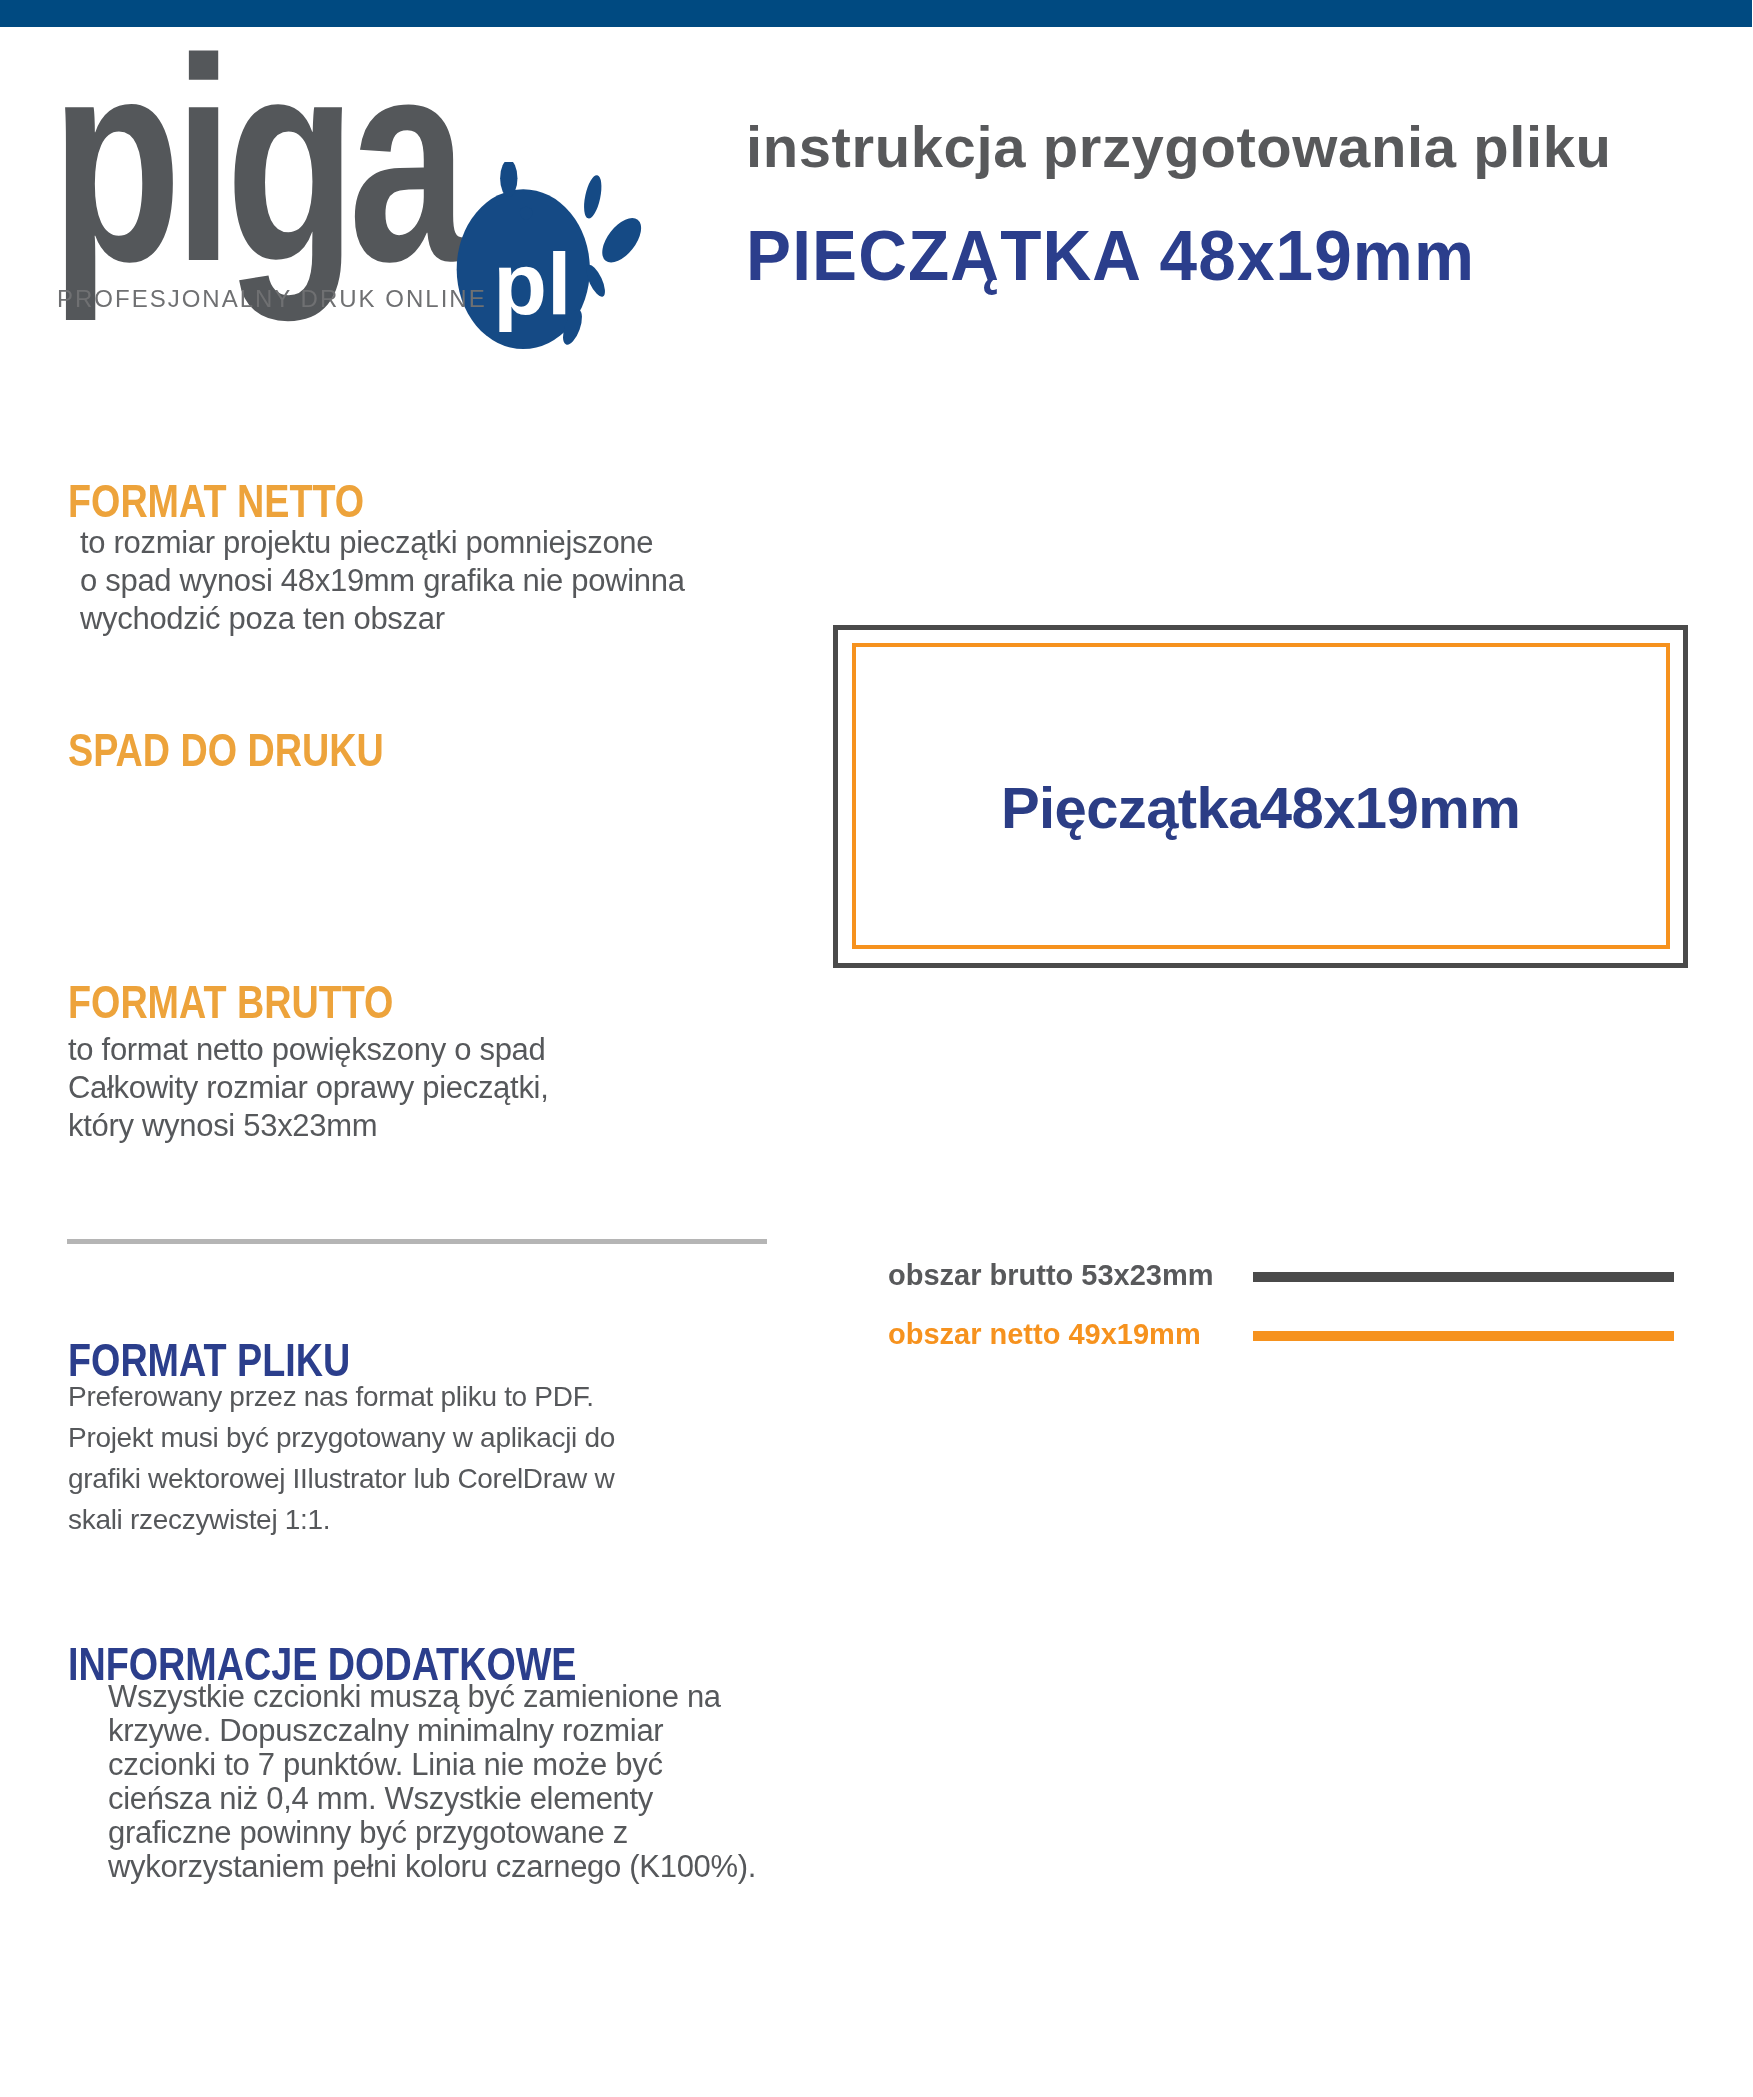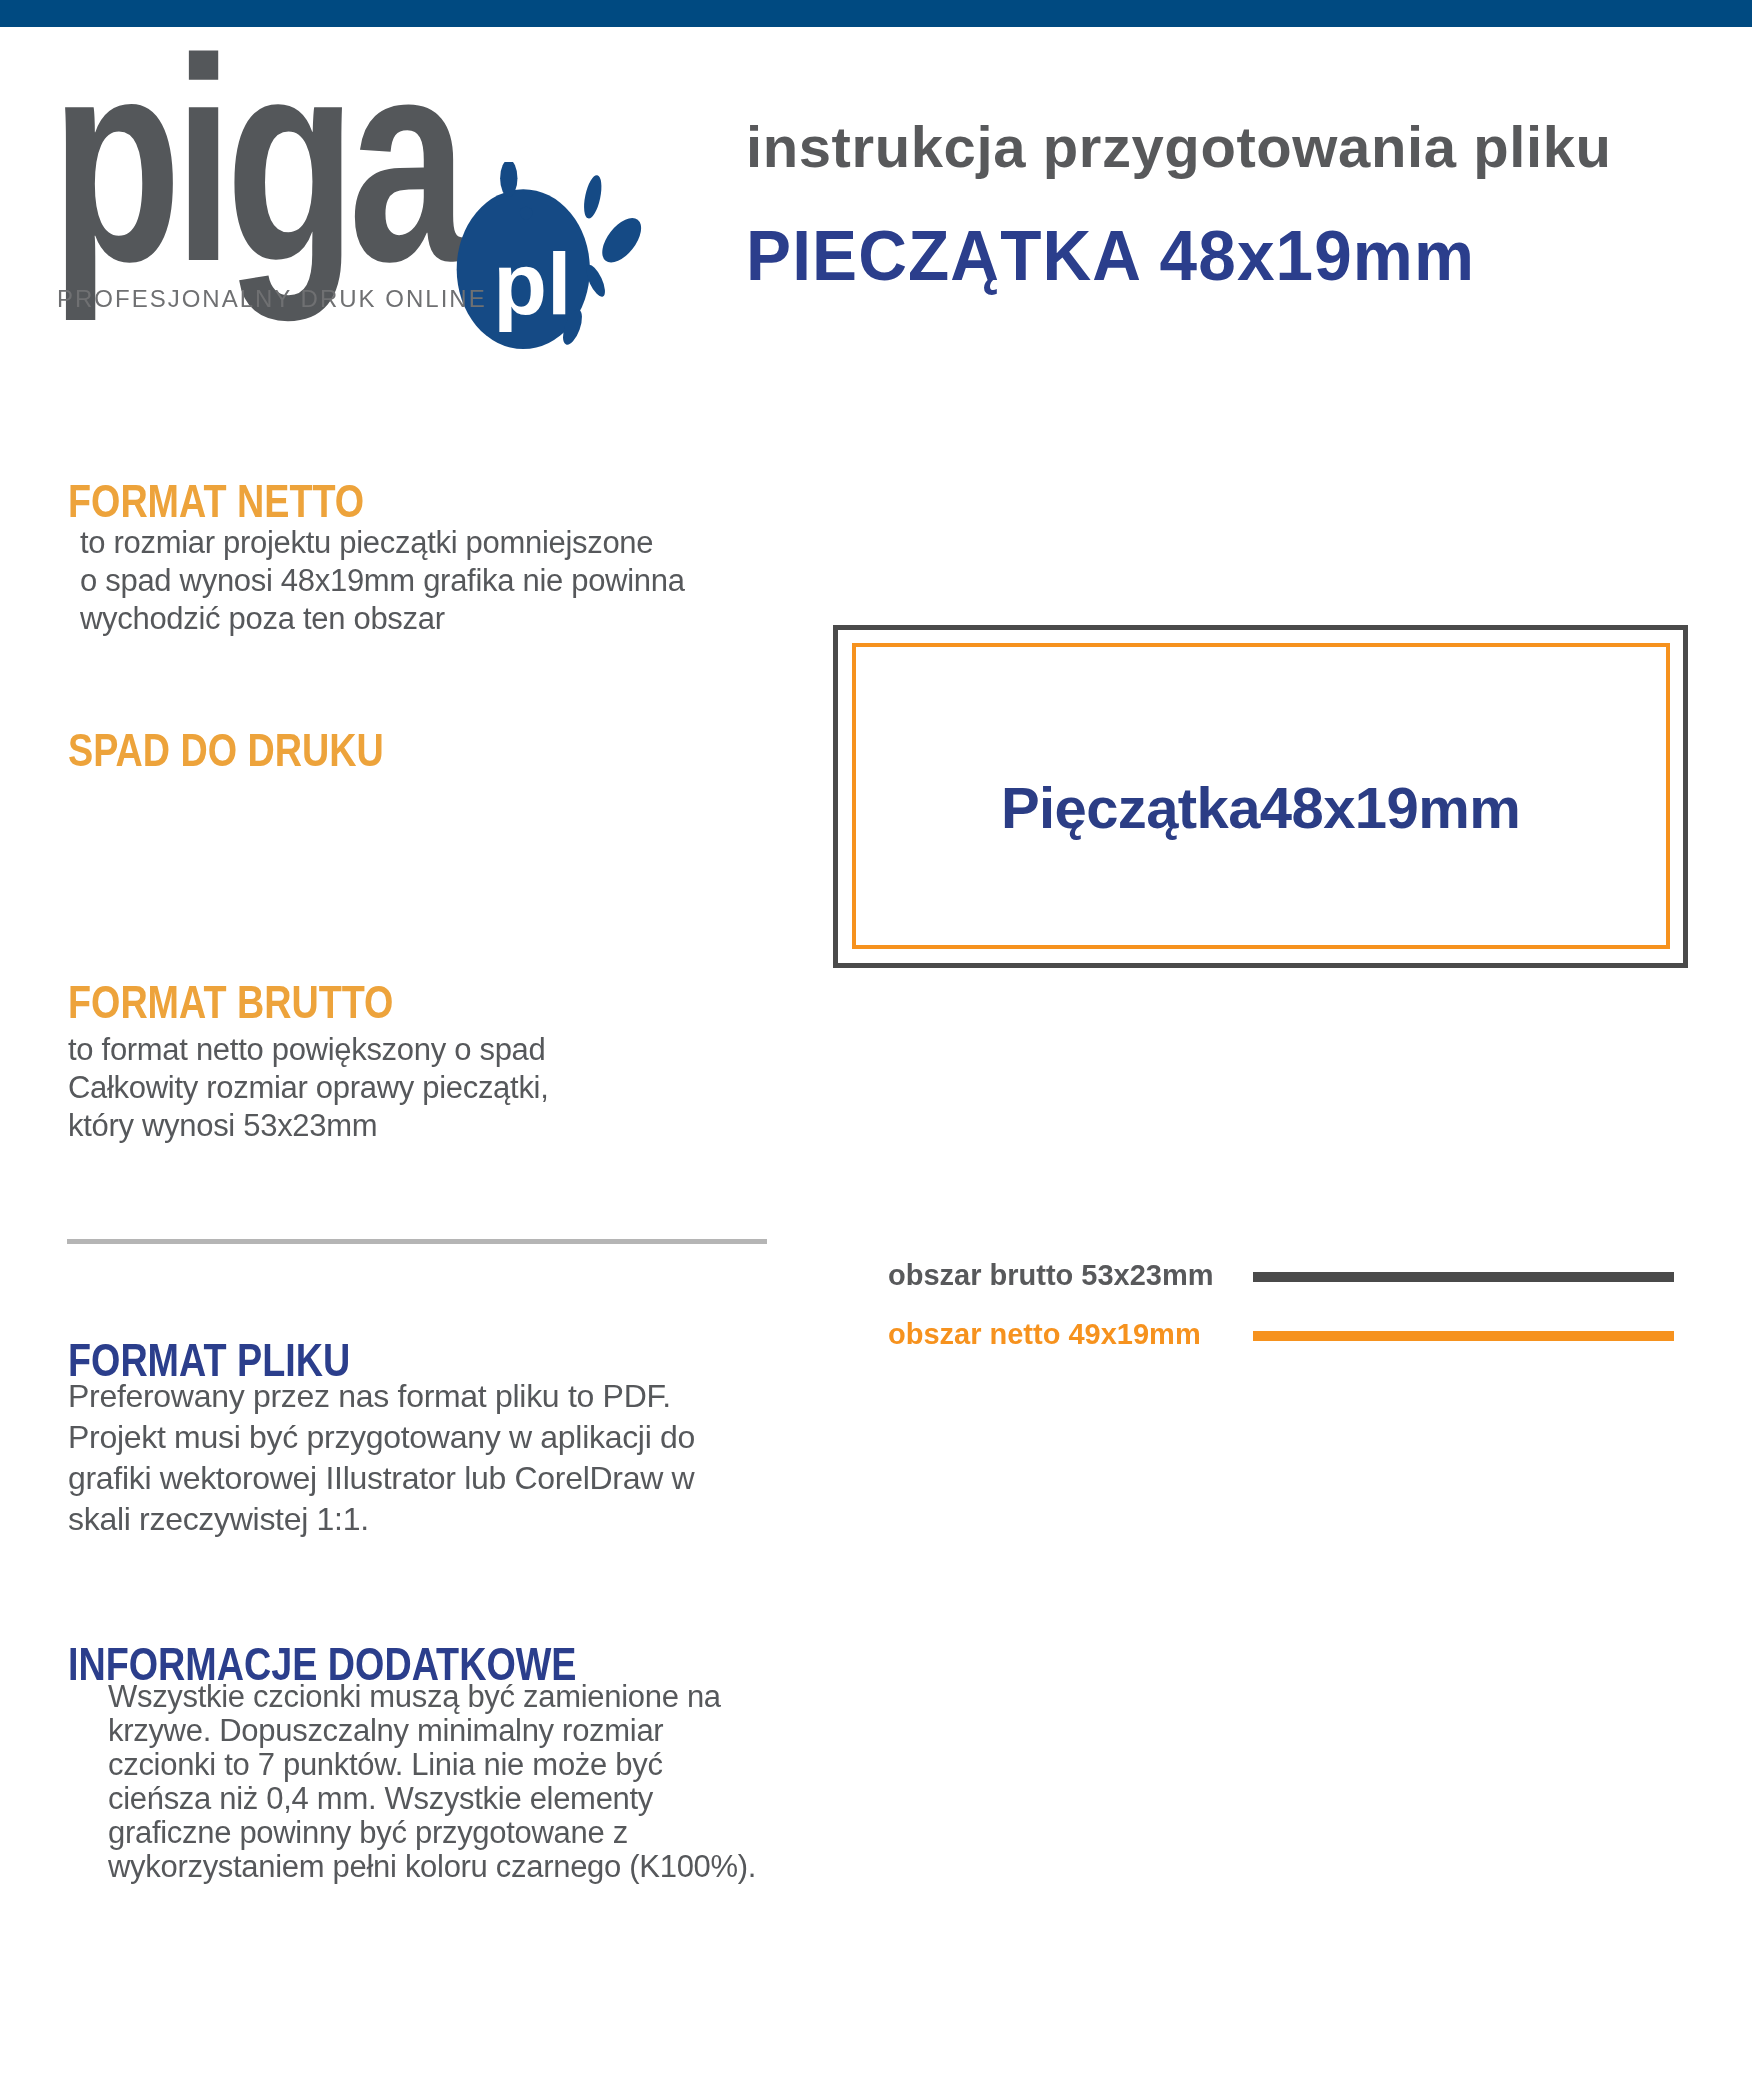--- a/index.html
+++ b/index.html
@@ -24,21 +24,21 @@
              color:#2B3E8C;letter-spacing:1.2px;white-space:nowrap;
              transform:scale(0.95,1);transform-origin:left top;}
 
   
   .sec-heading{position:absolute;left:68px;font-size:46px;font-weight:700;line-height:1;
                white-space:nowrap;transform:scale(0.82,1);transform-origin:left top;}
   .sec-heading.orange{color:#EDA33B;}
   .sec-heading.navy{color:#2B3E8C;}
   .sec-body{position:absolute;left:68px;font-size:31px;color:#56585B;line-height:38px;
             letter-spacing:-0.3px;white-space:nowrap;}
-  .sec-body.tall{font-size:32px;line-height:41px;}
+  .sec-body.tall{font-size:28px;line-height:41px;}
   .sec-body.tight{font-size:31px;line-height:34px;}
 
   .divider{position:absolute;left:67px;top:1239px;width:700px;height:4.6px;background:#B5B5B5;}
 
   
   .rect-brutto{position:absolute;left:833px;top:625px;width:855px;height:343px;
                border:5.2px solid #4A4A4A;box-sizing:border-box;background:#ffffff;}
   .rect-netto{position:absolute;left:852px;top:643px;width:818px;height:306px;
               border:4px solid #F6921E;box-sizing:border-box;}
   .stamp-label-wrap{position:absolute;left:833px;top:625px;width:855px;height:343px;

